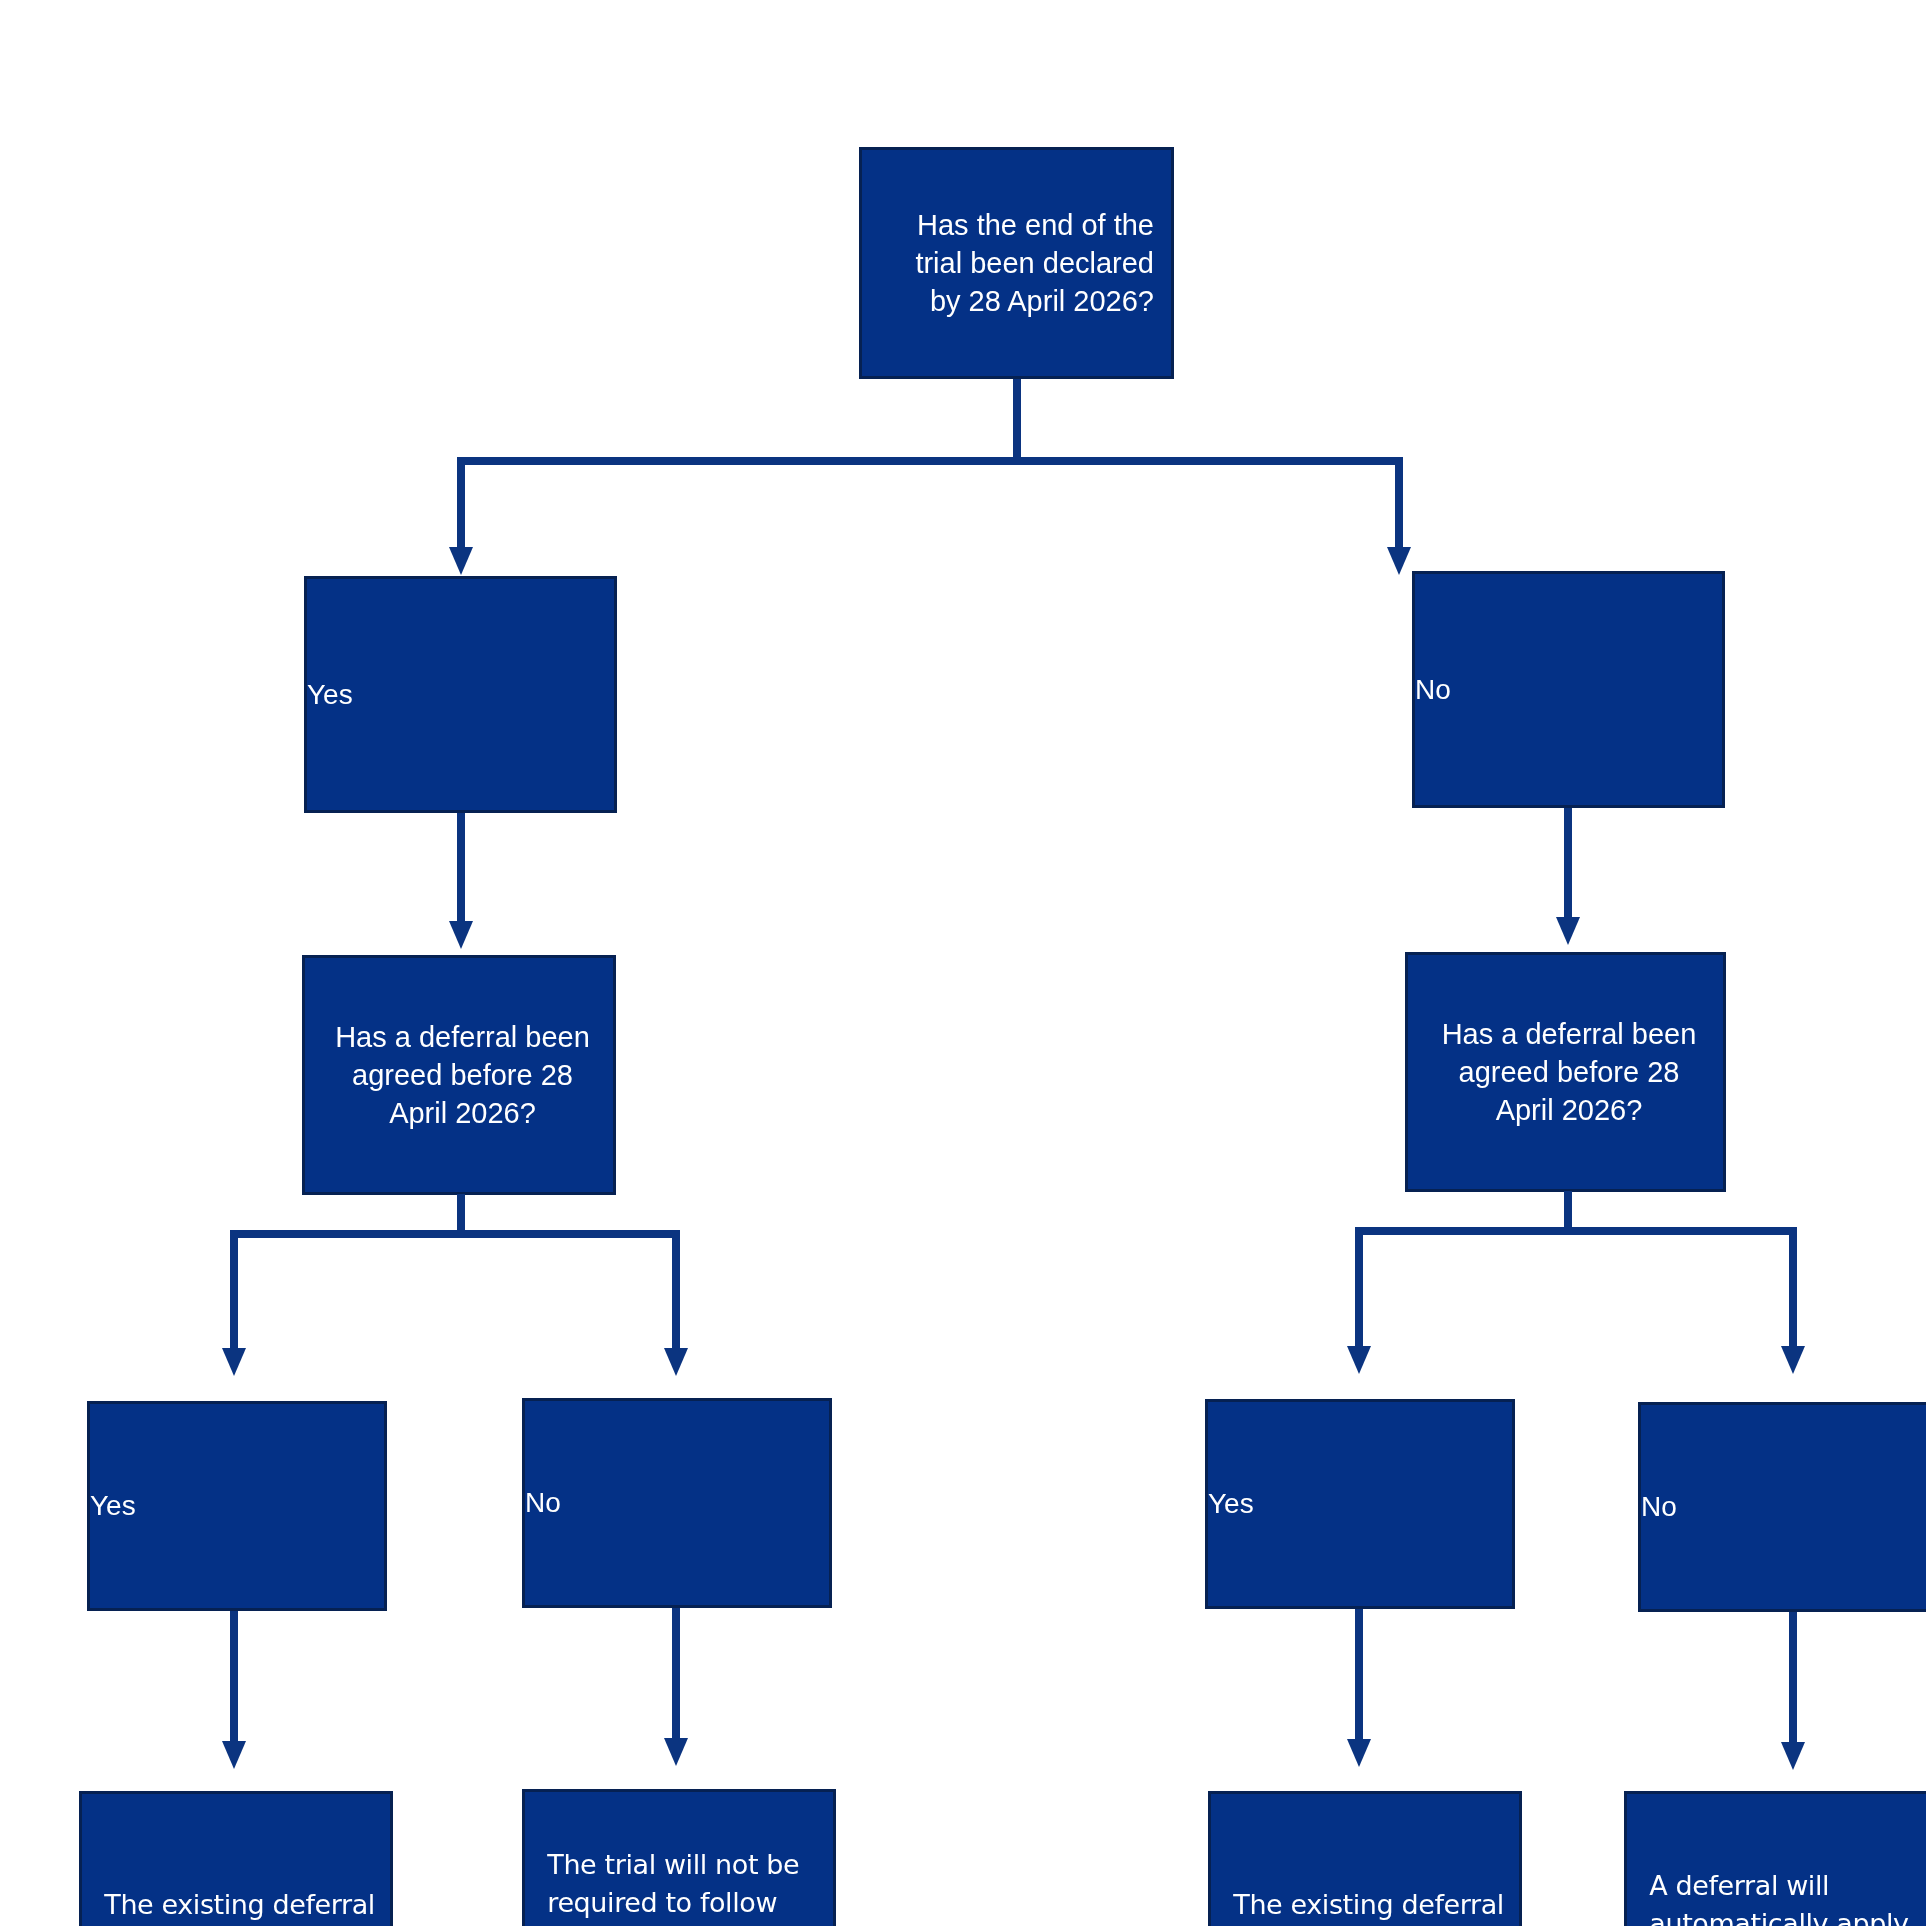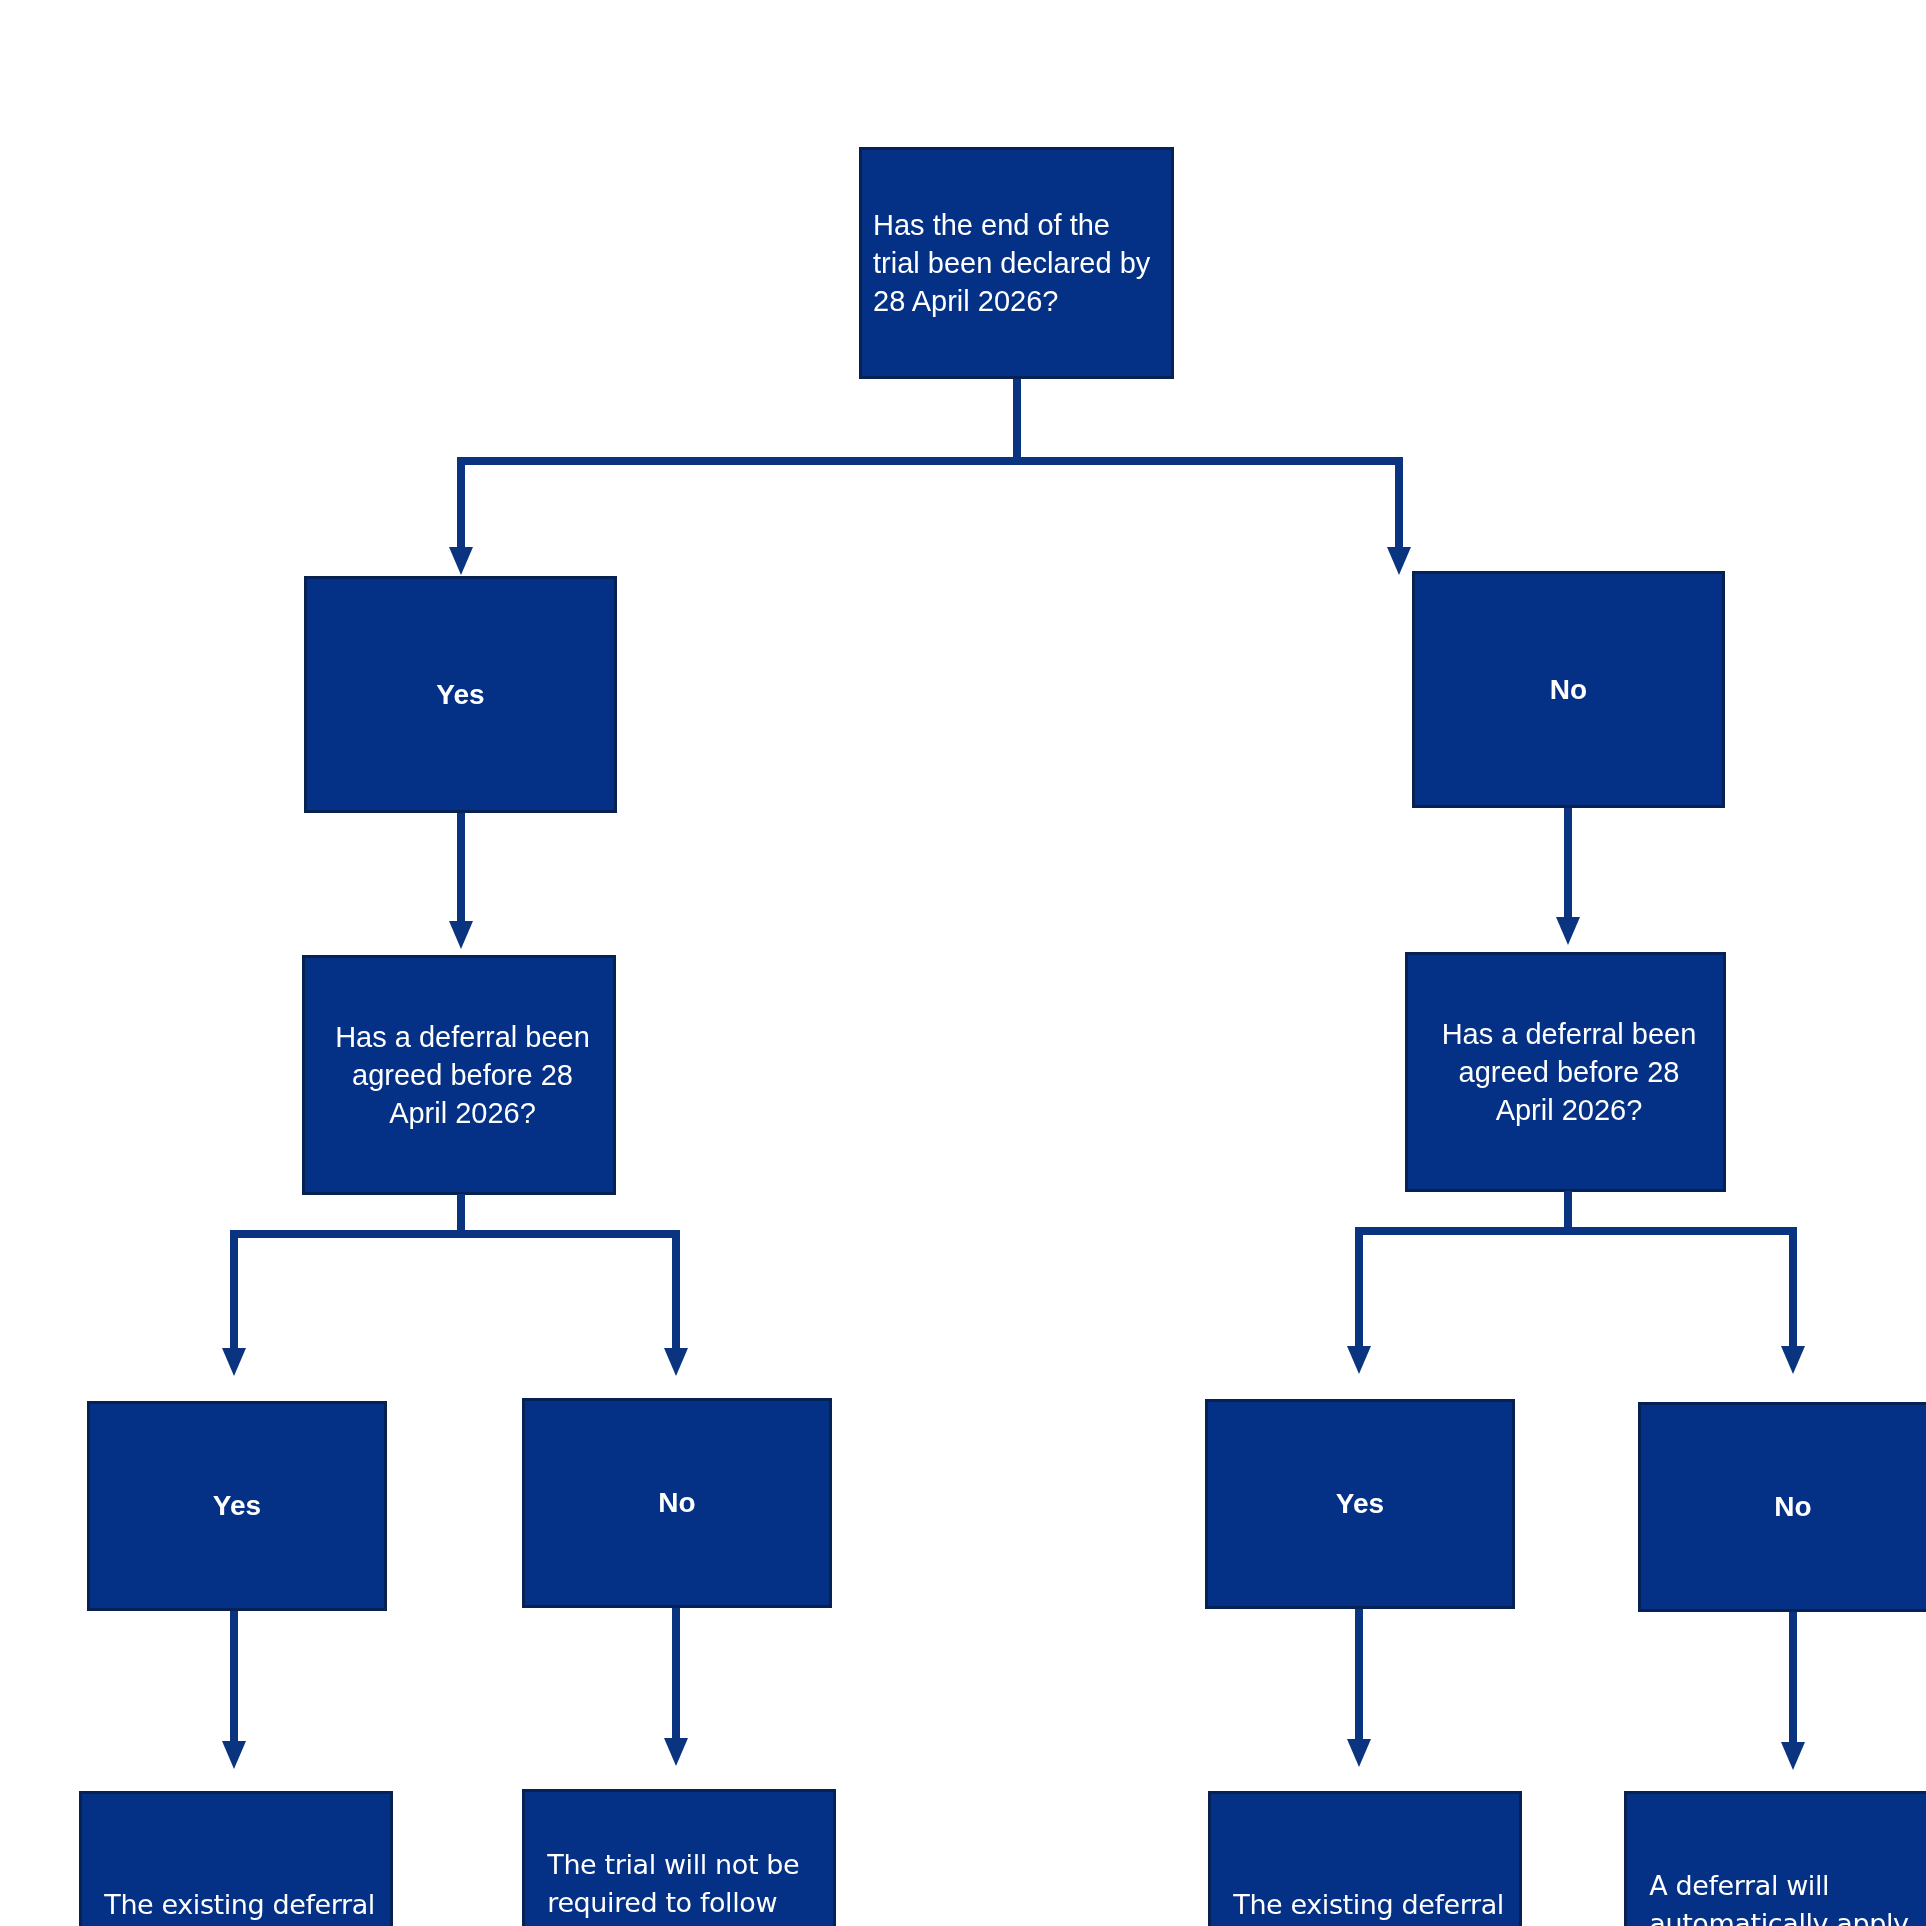--- a/index.html
+++ b/index.html
@@ -43,35 +43,34 @@
     line-height: 1.32;
     text-align: center;
     padding: 0 17px 0 24px;
     letter-spacing: 0px;
   }
   .node.question.centered {
     align-items: center;
     justify-content: center;
   }
   .node.question.centered .txt {
-    text-align: left;
-    padding: 0 11px;
+    text-align: right;
+    padding: 0 17px;
   }
   
   .node.branch {
     align-items: center;
     justify-content: center;
   }
   .node.branch .txt {
     font-family: "Liberation Sans Narrow", "Liberation Sans", sans-serif;
     font-stretch: condensed;
     font-size: 28px;
     line-height: 1.2;
-    text-align: center;
-    font-weight: bold;
+    text-align: left;
   }
   
   .node.outcome {
     align-items: center;
     justify-content: flex-start;
   }
   .node.outcome .txt {
     font-family: "DejaVu Sans", sans-serif;
     font-size: 27px;
     line-height: 1.42;

